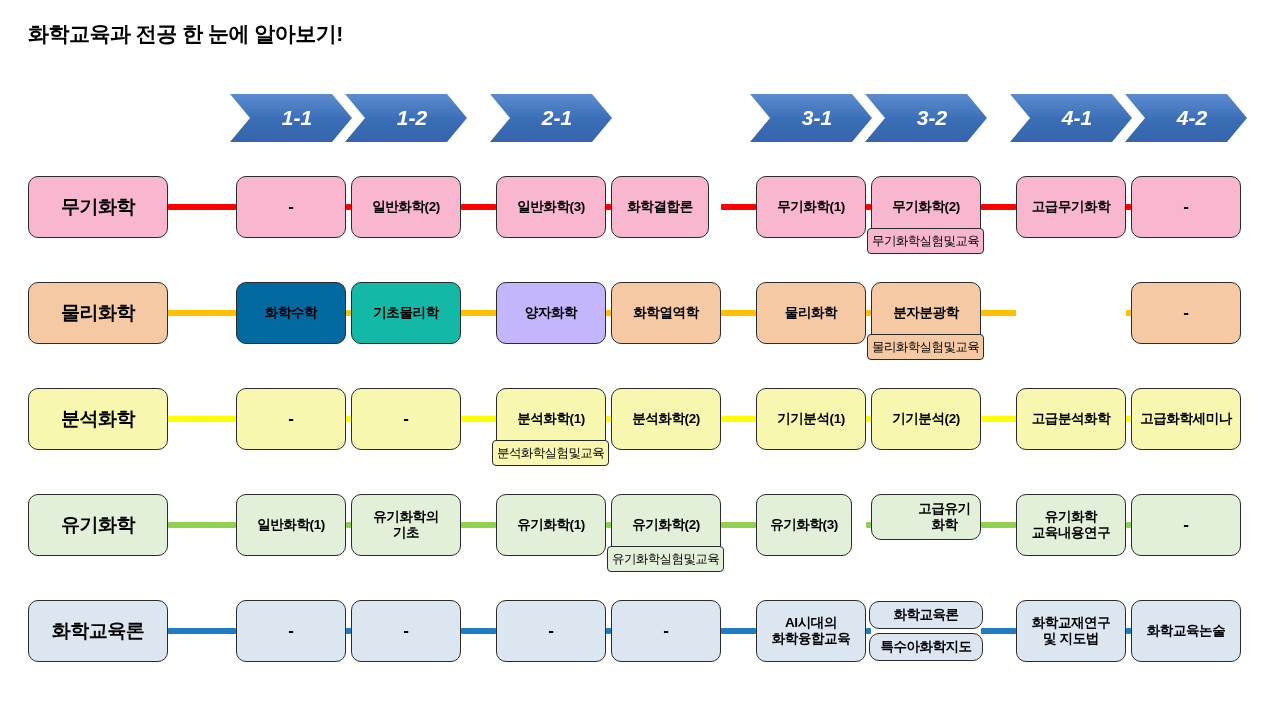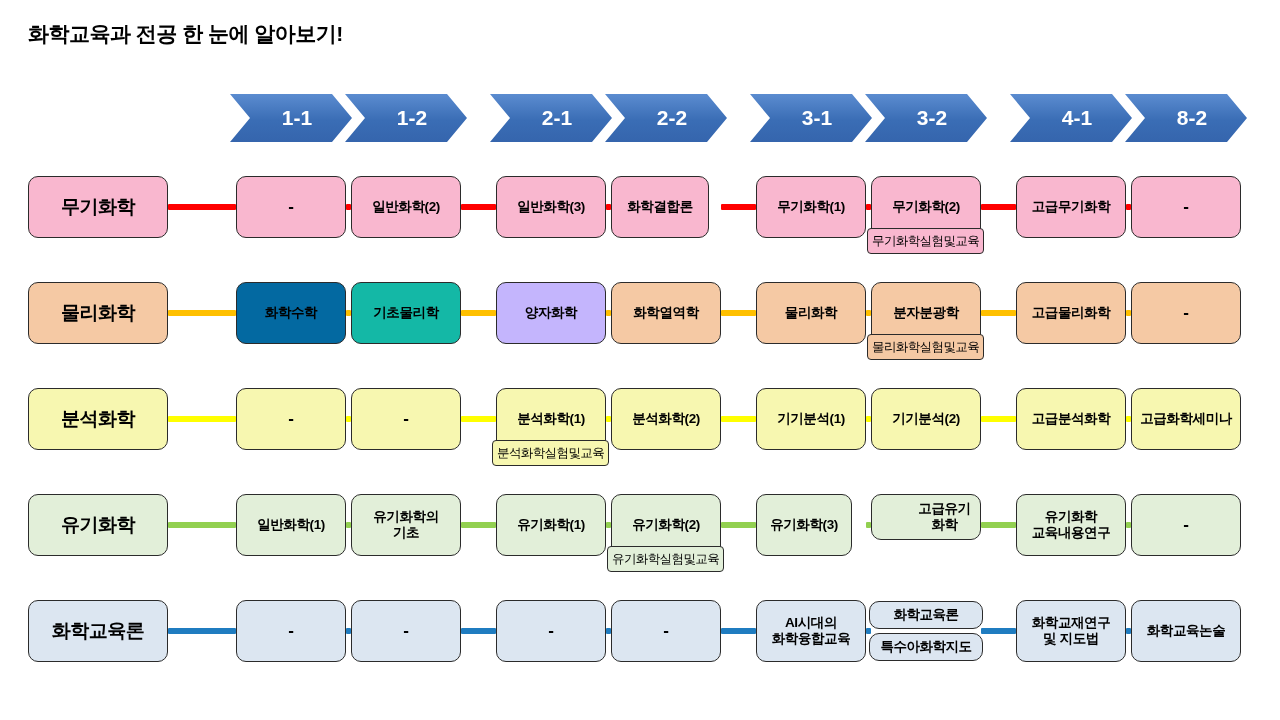--- a/index.html
+++ b/index.html
@@ -28,20 +28,21 @@
     letter-spacing: -0.5px;
     white-space: nowrap;
   }
 
   
   #chevron-row {
     position: absolute;
     left: 0; top: 94px;
     height: 48px;
     width: 1028px;
+    font-style: italic;
   }
   .chevron {
     position: absolute;
     top: 0;
     height: 48px;
     background: linear-gradient(180deg, #5b8cd0 0%, #3a6db5 55%, #3565ad 100%);
     color: #ffffff;
     font-size: 21px;
     font-weight: bold;
     display: flex;
@@ -127,34 +128,31 @@
   <div id="chevron-row">
       <div class="chevron" style="left: 230px; width: 122px;">
         <span>1-1</span>
       </div>
       <div class="chevron" style="left: 345px; width: 122px;">
         <span>1-2</span>
       </div>
       <div class="chevron" style="left: 490px; width: 122px;">
         <span>2-1</span>
       </div>
-      <div class="chevron" style="left: 605px; width: 122px;">
-        <span>2-2</span>
-      </div>
       <div class="chevron" style="left: 750px; width: 122px;">
         <span>3-1</span>
       </div>
       <div class="chevron" style="left: 865px; width: 122px;">
         <span>3-2</span>
       </div>
       <div class="chevron" style="left: 1010px; width: 122px;">
         <span>4-1</span>
       </div>
       <div class="chevron" style="left: 1125px; width: 122px;">
-        <span>8-2</span>
+        <span>4-2</span>
       </div>
     </div>
 
   <div id="tracks">
       <div class="track-row" style="top: 176px;">
         <div class="connector" style="left: 168px; width: 68px; top: 28px; background: rgb(255, 0, 0);"></div>
         <div class="connector" style="left: 461px; width: 35px; top: 28px; background: rgb(255, 0, 0);"></div>
         <div class="connector" style="left: 721px; width: 35px; top: 28px; background: rgb(255, 0, 0);"></div>
         <div class="connector" style="left: 981px; width: 35px; top: 28px; background: rgb(255, 0, 0);"></div>
         <div class="connector" style="left: 346px; width: 5px; top: 28px; background: rgb(255, 0, 0);"></div>
@@ -182,21 +180,20 @@
         <div class="connector" style="left: 866px; width: 5px; top: 28px; background: rgb(255, 192, 0);"></div>
         <div class="connector" style="left: 1126px; width: 5px; top: 28px; background: rgb(255, 192, 0);"></div>
         <div class="cell label-cell" style="left: 28px; top: 0px; width: 140px; height: 62px; background: rgb(245, 201, 164);">물리화학</div>
         <div class="cell" style="left: 236px; top: 0px; width: 110px; height: 62px; background: #0369a1;">화학수학</div>
         <div class="cell" style="left: 351px; top: 0px; width: 110px; height: 62px; background: #14b8a6;">기초물리학</div>
         <div class="cell" style="left: 496px; top: 0px; width: 110px; height: 62px; background: #c4b5fd;">양자화학</div>
         <div class="cell" style="left: 611px; top: 0px; width: 110px; height: 62px; background: rgb(245, 201, 164);">화학열역학</div>
         <div class="cell" style="left: 756px; top: 0px; width: 110px; height: 62px; background: rgb(245, 201, 164);">물리화학</div>
         <div class="cell" style="left: 871px; top: 0px; width: 110px; height: 62px; background: rgb(245, 201, 164);">분자분광학</div>
         <div class="sublabel" style="left: 867px; top: 52px; height: 26px; background: rgb(245, 201, 164);">물리화학실험및교육</div>
-        <div class="cell" style="left: 1016px; top: 0px; width: 110px; height: 62px; background: rgb(245, 201, 164);">고급물리화학</div>
         <div class="cell dash" style="left: 1131px; top: 0px; width: 110px; height: 62px; background: rgb(245, 201, 164);">-</div>
       </div>
       <div class="track-row" style="top: 388px;">
         <div class="connector" style="left: 168px; width: 68px; top: 28px; background: rgb(255, 255, 0);"></div>
         <div class="connector" style="left: 461px; width: 35px; top: 28px; background: rgb(255, 255, 0);"></div>
         <div class="connector" style="left: 721px; width: 35px; top: 28px; background: rgb(255, 255, 0);"></div>
         <div class="connector" style="left: 981px; width: 35px; top: 28px; background: rgb(255, 255, 0);"></div>
         <div class="connector" style="left: 346px; width: 5px; top: 28px; background: rgb(255, 255, 0);"></div>
         <div class="connector" style="left: 606px; width: 5px; top: 28px; background: rgb(255, 255, 0);"></div>
         <div class="connector" style="left: 866px; width: 5px; top: 28px; background: rgb(255, 255, 0);"></div>

